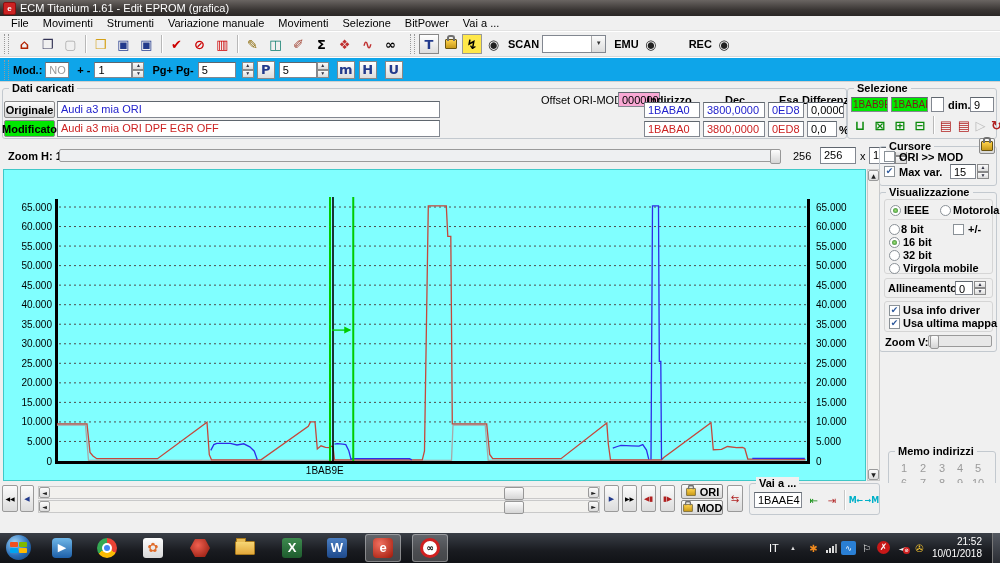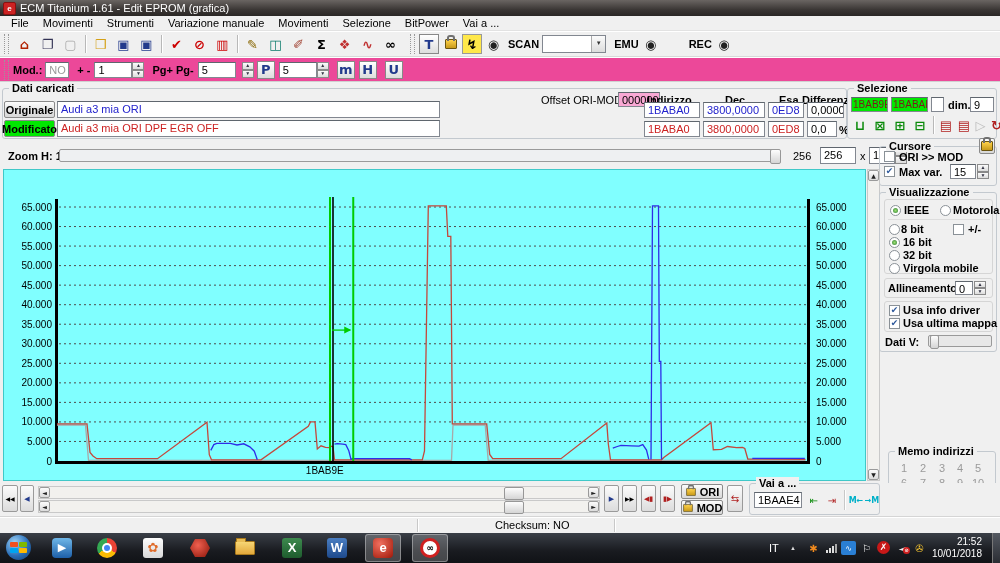--- a/index.html
+++ b/index.html
@@ -98,21 +98,21 @@
     <span class="lbl b" style="position:static;margin:0 3px;">SCAN</span>
     <span style="width:62px;height:16px;background:#fff;border:1px solid #828790;display:inline-flex;justify-content:flex-end;">
       <span style="width:13px;background:linear-gradient(#fbfbfb,#dcdcdc);border-left:1px solid #aaa;font-size:6px;line-height:14px;text-align:center;color:#333;">▼</span>
     </span>
     <span class="lbl b" style="position:static;margin:0 3px 0 8px;">EMU</span>
     <span class="tbtn" style="color:#222;width:16px;">◉</span>
     <span class="lbl b" style="position:static;margin:0 3px 0 6px;padding-left:23px;">REC</span>
     <span class="tbtn" style="color:#222;width:16px;">◉</span>
   </div>
 
-  <div class="abs bar" style="left:0;top:57px;width:1000px;height:25px;background:#ec4899;border-top:1px solid #fff;border-bottom:1px solid #d0d0d0;padding-left:2px;box-sizing:border-box;">
+  <div class="abs bar" style="left:0;top:57px;width:1000px;height:25px;background:#0ea5e9;border-top:1px solid #fff;border-bottom:1px solid #d0d0d0;padding-left:2px;box-sizing:border-box;">
     <span class="grip"></span>
     <span class="lbl b" style="position:static;margin-right:3px;">Mod.:</span>
     <span class="fld" style="position:static;width:24px;height:16px;color:#999;">NO</span>
     <span class="lbl b" style="position:static;margin:0 4px 0 8px;">+ -</span>
     <span class="fld" style="position:static;width:38px;height:16px;">1</span>
     <span class="spin" style="position:static;height:16px;">
         <div>▲</div>
         <div>▼</div>
       </span>
     <span class="lbl b" style="position:static;margin:0 4px 0 8px;">Pg+ Pg-</span>
@@ -299,21 +299,21 @@
           <div>▲</div>
           <div>▼</div>
         </div>
     </div>
     <div class="gb" style="left:4px;top:108px;width:109px;height:31px;border-color:#d5d5d5;">
       <span class="cb" style="left:4px;top:3px;">✔</span>
       <span class="lbl b" style="left:18px;top:2px;">Usa info driver</span>
       <span class="cb" style="left:4px;top:16px;">✔</span>
       <span class="lbl b" style="left:18px;top:15px;">Usa ultima mappa</span>
     </div>
-    <span class="lbl b" style="left:5px;top:143px;">Dati V:</span>
+    <span class="lbl b" style="left:5px;top:143px;">Zoom V:</span>
     <div class="slider-ch" style="left:48px;top:142px;width:64px;height:12px;"></div>
     <div class="thumb" style="left:50px;top:142px;width:7px;height:12px;"></div>
   </div>
 
   <div class="gb" style="left:888px;top:451px;width:108px;height:62px;">
     <span class="leg">Memo indirizzi</span>
     <span class="memo-num" style="left:12px;top:10px;">1</span>
     <span class="memo-num" style="left:31px;top:10px;">2</span>
     <span class="memo-num" style="left:50px;top:10px;">3</span>
     <span class="memo-num" style="left:68px;top:10px;">4</span>
@@ -362,25 +362,20 @@
       <span class="leg">Vai a ...</span>
       <div class="fld b" style="left:4px;top:8px;width:48px;height:16px;">1BAAE4</div>
       <span class="sbtn" style="left:56px;top:8px;width:16px;height:16px;font-size:10px;color:#0a8a0a;border:none;background:none;">⇤</span>
       <span class="sbtn" style="left:74px;top:8px;width:16px;height:16px;font-size:10px;color:#b02020;border:none;background:none;">⇥</span>
       <span style="position:absolute;left:94px;top:6px;height:20px;width:1px;background:#c8c8c8;box-shadow:1px 0 #fff;"></span>
       <span class="sbtn" style="left:98px;top:8px;width:16px;height:16px;font-size:8px;color:#00b0c8;border:none;background:none;font-weight:bold;">M←</span>
       <span class="sbtn" style="left:114px;top:8px;width:16px;height:16px;font-size:8px;color:#00b0c8;border:none;background:none;font-weight:bold;">→M</span>
     </div>
   </div>
 
-  <div class="abs" style="left:0;top:516px;width:1000px;height:17px;background:#f0f0f0;border-top:1px solid #d5d5d5;box-shadow:inset 0 1px #fff;">
-    <span style="position:absolute;left:417px;top:2px;height:13px;width:1px;background:#c8c8c8;box-shadow:1px 0 #fff;"></span>
-    <span class="lbl" style="left:495px;top:2px;">Checksum: NO</span>
-    <span style="position:absolute;left:614px;top:2px;height:13px;width:1px;background:#c8c8c8;box-shadow:1px 0 #fff;"></span>
-  </div>
 
   <div class="abs" style="left:0;top:533px;width:1000px;height:30px;background:linear-gradient(#3a3f47,#191b20 60%,#101216);">
     <span style="position:absolute;left:6px;top:2px;width:25px;height:25px;border-radius:50%;background:radial-gradient(circle at 35% 30%,#9fd3f7,#2a6fb8 55%,#123a6b);display:grid;grid-template-columns:8px 8px;grid-template-rows:5px 5px;gap:1px;place-content:center;">
       <span style="background:#f25022;border-radius:1px;"></span>
         <span style="background:#7fba00;border-radius:1px;"></span>
       <span style="background:#00a4ef;border-radius:1px;"></span>
         <span style="background:#ffb900;border-radius:1px;"></span>
     </span>
     <span class="taskicon" style="left:44px;">
       <span style="width:20px;height:20px;border-radius:4px;background:linear-gradient(#6fb7e8,#1d5fa8);color:#fff;font:11px/20px 'DejaVu Sans',sans-serif;text-align:center;">▶</span>

